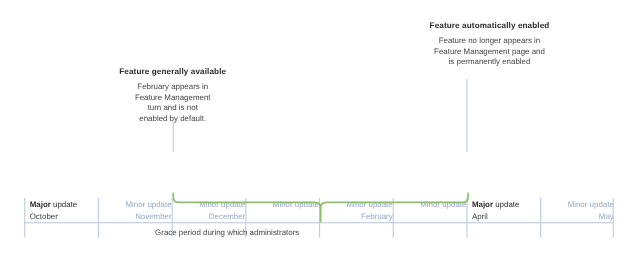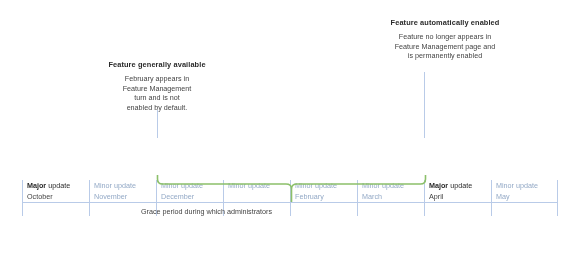--- a/index.html
+++ b/index.html
@@ -126,21 +126,21 @@
   .cell-line2 {
     font-size: 7.2px;
     line-height: 9.6px;
     white-space: nowrap;
     margin-top: 1px;
   }
   .kind-major .cell-line1 { color: #2b2b2b; }
   .kind-major .cell-line1 .kw { font-weight: bold; }
   .kind-major .cell-line2 { color: #3f3f3f; }
   .kind-minor .cell-line1,
-  .kind-minor .cell-line2 { color: #93a9c6; }
+  .kind-minor .cell-line2 { color: #93a9c6; text-align: right; }
 
   
   #brace {
     position: absolute;
     left: 150px;
     top: 175px;
     width: 285px;
     height: 32px;
   }
   #brace-caption {
@@ -215,21 +215,20 @@
           <div class="cell-divider"></div>
           <div class="cell-text">
             <div class="cell-line1"><span class="kw">Minor</span> <span>update</span></div>
             <div class="cell-line2">February</div>
           </div>
         </div>
         <div class="cell kind-minor" style="left: 335px;">
           <div class="cell-divider"></div>
           <div class="cell-text">
             <div class="cell-line1"><span class="kw">Minor</span> <span>update</span></div>
-            <div class="cell-line2">March</div>
           </div>
         </div>
         <div class="cell kind-major" style="left: 402px;">
           <div class="cell-divider"></div>
           <div class="cell-text">
             <div class="cell-line1"><span class="kw">Major</span> <span>update</span></div>
             <div class="cell-line2">April</div>
           </div>
         </div>
         <div class="cell kind-minor" style="left: 469px;">

